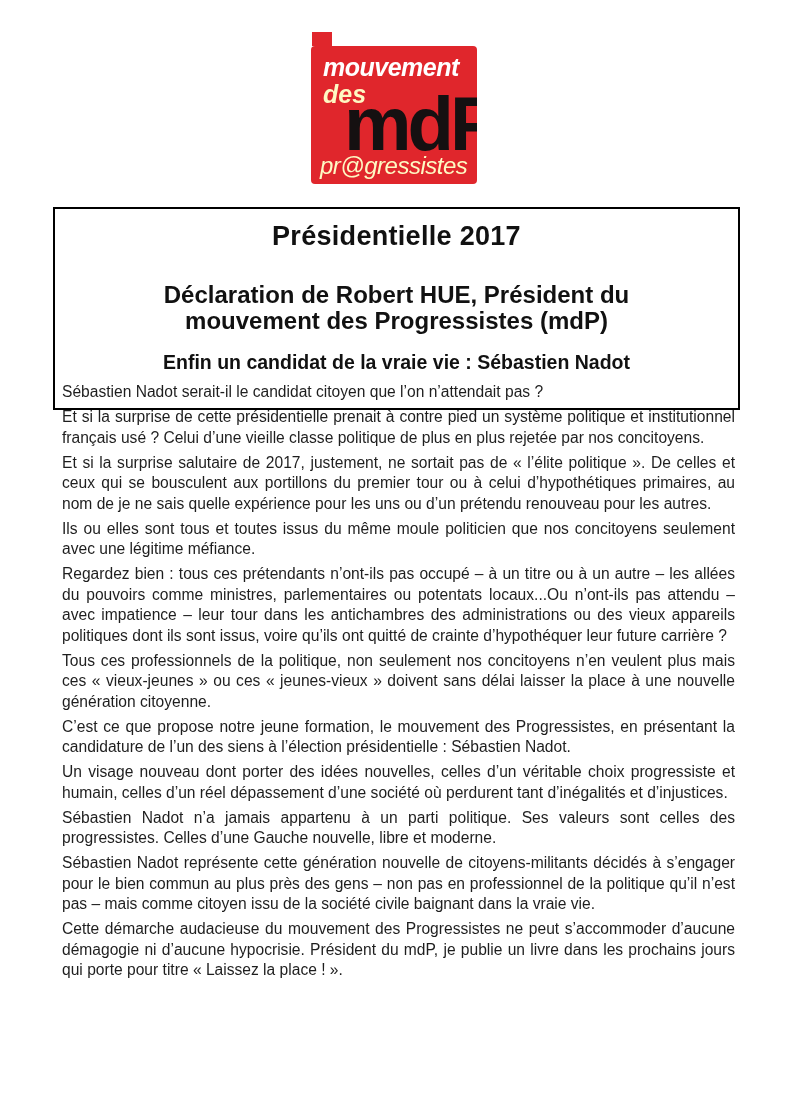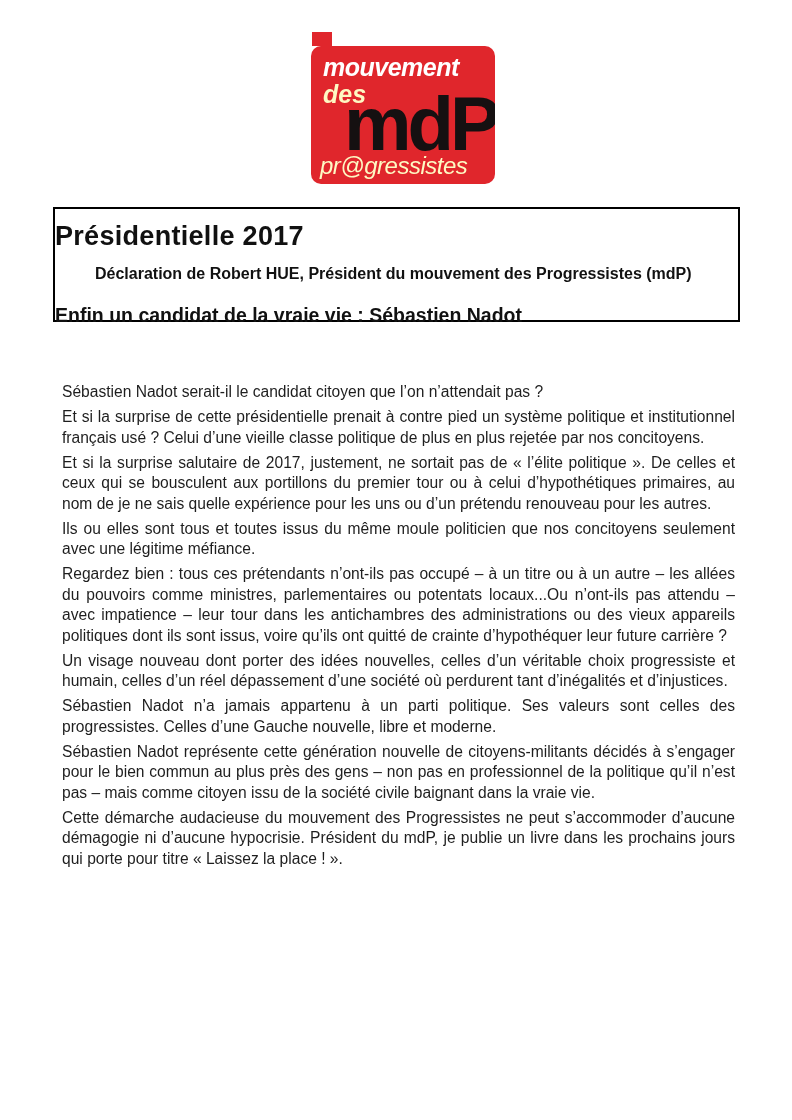--- a/index.html
+++ b/index.html
@@ -16,23 +16,23 @@
   .page { position: absolute; inset: 0; background: #fff; }
 
   
   .logo-wrap { position: absolute; left: 311px; top: 32px; }
   .logo-tab {
     width: 20px; height: 14px;
     background: #e0262c;
     margin-left: 1px;
   }
   .logo-box {
-    width: 184px; height: 138px;
+    width: 166px; height: 138px;
     background: #e0262c;
-    border-radius: 10px;
+    border-radius: 4px;
     position: relative;
     overflow: hidden;
   }
   .logo-line1 {
     position: absolute; left: 12px; top: 7px;
     font-style: italic; font-weight: bold;
     font-size: 25px; letter-spacing: -0.5px;
     color: #fff; white-space: nowrap;
   }
   .logo-line2 {
@@ -50,34 +50,34 @@
   .logo-line3 {
     position: absolute; left: 9px; bottom: 4px;
     font-style: italic; font-weight: normal;
     font-size: 24px; letter-spacing: -0.5px;
     color: #fef9c3; white-space: nowrap;
   }
 
   
   .header-box {
     position: absolute; left: 53px; top: 207px;
-    width: 687px; height: 115px;
+    width: 687px; height: 203px;
     border: 2px solid #000;
     background: #fff;
-    text-align: left;
+    text-align: center;
   }
   .header-title {
     margin: 12px 0 0 0;
     font-size: 27px; font-weight: bold;
     letter-spacing: 0.3px;
     color: #111;
   }
   .header-subtitle {
-    margin: 9px 40px 0 40px;
-    font-size: 16px; font-weight: bold;
+    margin: 30px 40px 0 40px;
+    font-size: 24px; font-weight: bold;
     line-height: 26px;
     color: #111;
   }
   .header-tagline {
     margin: 17px 0 0 0;
     font-size: 19.5px; font-weight: bold;
     color: #111;
   }
 
   
@@ -113,19 +113,21 @@
     <div class="header-subtitle">Déclaration de Robert HUE, Président du mouvement des Progressistes (mdP)</div>
     <div class="header-tagline">Enfin un candidat de la vraie vie : Sébastien Nadot</div>
   </div>
 
   <div class="content">
       <p>Sébastien Nadot serait-il le candidat citoyen que l’on n’attendait pas ?</p>
       <p>Et si la surprise de cette présidentielle prenait à contre pied un système politique et institutionnel français usé ? Celui d’une vieille classe politique de plus en plus rejetée par nos concitoyens.</p>
       <p>Et si la surprise salutaire de 2017, justement, ne sortait pas de « l’élite politique ». De celles et ceux qui se bousculent aux portillons du premier tour ou à celui d’hypothétiques primaires, au nom de je ne sais quelle expérience pour les uns ou d’un prétendu renouveau pour les autres.</p>
       <p>Ils ou elles sont tous et toutes issus du même moule politicien que nos concitoyens seulement avec une légitime méfiance.</p>
       <p>Regardez bien : tous ces prétendants n’ont-ils pas occupé – à un titre ou à un autre – les allées du pouvoirs comme ministres, parlementaires ou potentats locaux...Ou n’ont-ils pas attendu – avec impatience – leur tour dans les antichambres des administrations ou des vieux appareils politiques dont ils sont issus, voire qu’ils ont quitté de crainte d’hypothéquer leur future carrière ?</p>
+      <p>Tous ces professionnels de la politique, non seulement nos concitoyens n’en veulent plus mais ces « vieux-jeunes » ou ces « jeunes-vieux » doivent sans délai laisser la place à une nouvelle génération citoyenne.</p>
+      <p>C’est ce que propose notre jeune formation, le mouvement des Progressistes, en présentant la candidature de l’un des siens à l’élection présidentielle : Sébastien Nadot.</p>
       <p>Un visage nouveau dont porter des idées nouvelles, celles d’un véritable choix progressiste et humain, celles d’un réel dépassement d’une société où perdurent tant d’inégalités et d’injustices.</p>
       <p>Sébastien Nadot n’a jamais appartenu à un parti politique. Ses valeurs sont celles des progressistes. Celles d’une Gauche nouvelle, libre et moderne.</p>
       <p>Sébastien Nadot représente cette génération nouvelle de citoyens-militants décidés à s’engager pour le bien commun au plus près des gens – non pas en professionnel de la politique qu’il n’est pas – mais comme citoyen issu de la société civile baignant dans la vraie vie.</p>
       <p>Cette démarche audacieuse du mouvement des Progressistes ne peut s’accommoder d’aucune démagogie ni d’aucune hypocrisie. Président du mdP, je publie un livre dans les prochains jours qui porte pour titre « Laissez la place ! ».</p>
     </div>
 
 </div>
 
 </body></html>

